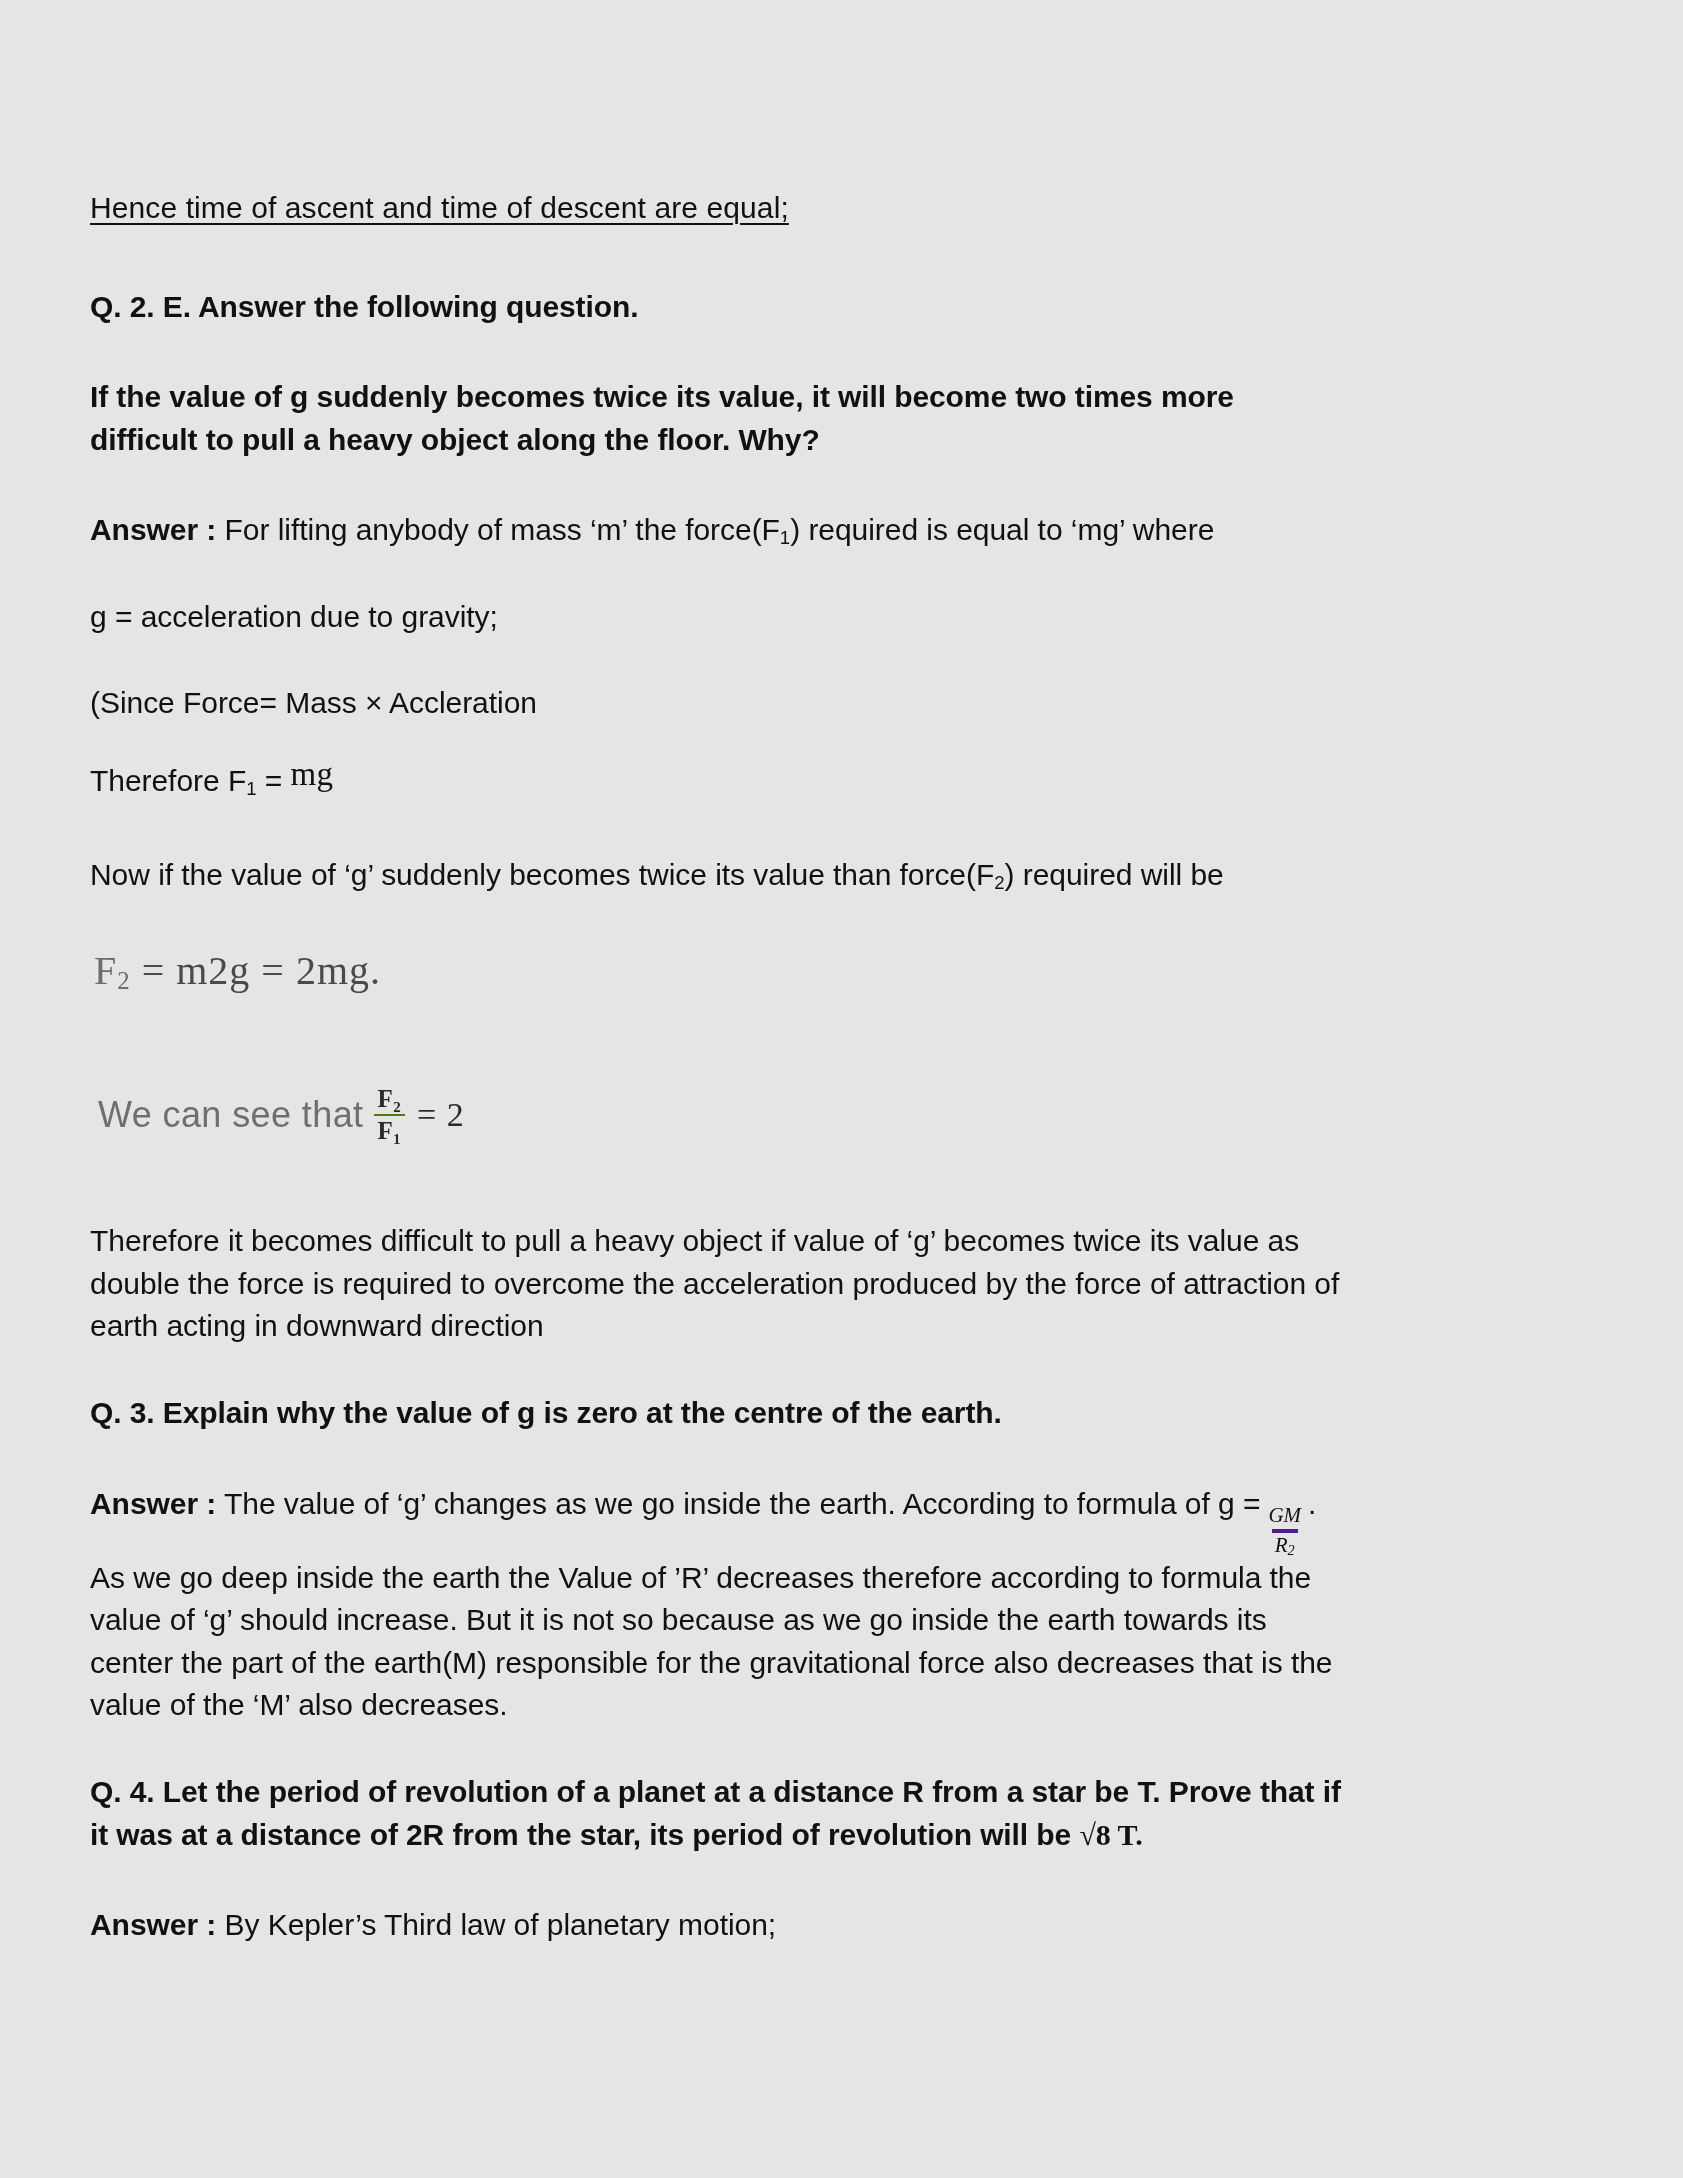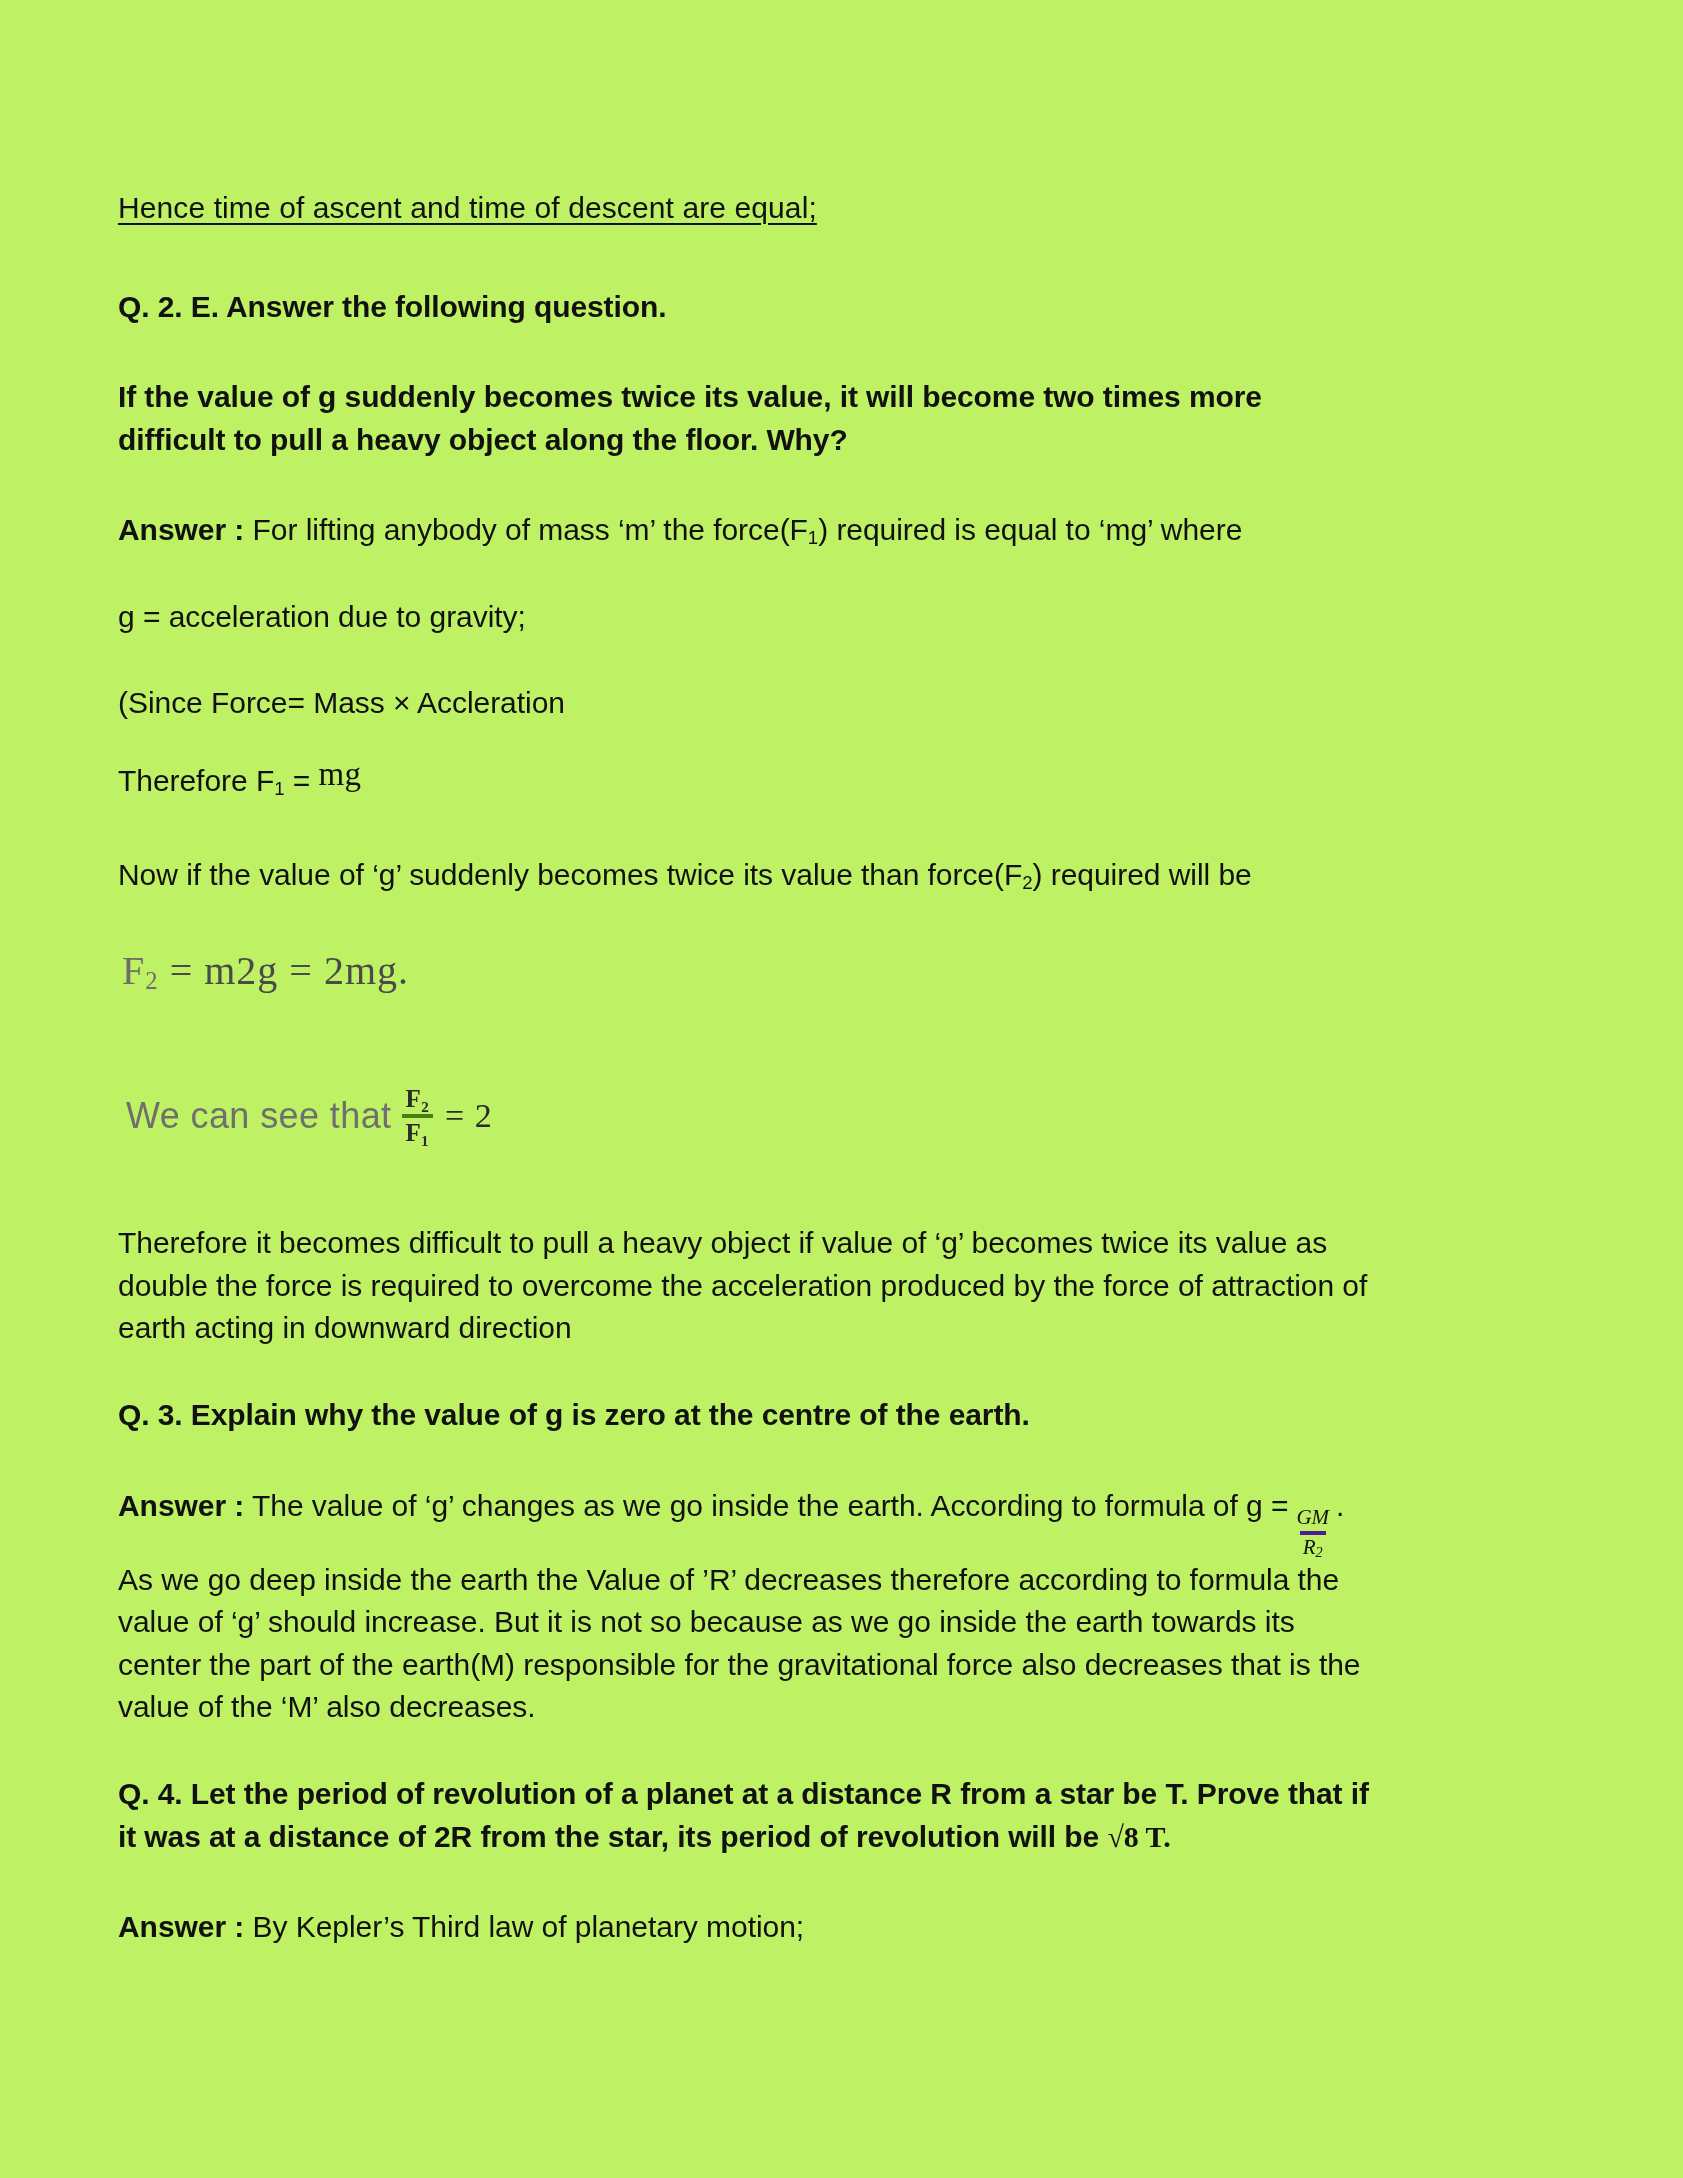--- a/index.html
+++ b/index.html
@@ -12,23 +12,23 @@
     width: 1683px;
     height: 2178px;
     font-family: "Liberation Sans", sans-serif;
     color: #111111;
     -webkit-font-smoothing: antialiased;
   }
   .page {
     position: relative;
     width: 1683px;
     height: 2178px;
-    background: #bef264;
+    background: #e5e5e5;
     box-sizing: border-box;
-    padding: 188px 149px 0 118px;
+    padding: 188px 149px 0 90px;
   }
   .content {
     width: 1257px;
   }
 
   
   .line-underlined {
     font-size: 30px;
     line-height: 1.35;
     letter-spacing: 0.1px;
@@ -107,21 +107,21 @@
     justify-content: center;
     margin: 0 6px 0 10px;
     font-family: "Liberation Serif", serif;
     font-weight: bold;
     color: #2b2b2b;
     font-size: 25px;
     line-height: 1.12;
     vertical-align: middle;
   }
   .frac .num { padding: 0 4px 1px 4px; }
-  .frac .den { padding: 1px 4px 0 4px; border-top: 4px solid #4d7c0f; }
+  .frac .den { padding: 1px 4px 0 4px; border-top: 2px solid #4d7c0f; }
   .eq-fraction-line .eqsign {
     font-family: "Liberation Serif", serif;
     color: #2b2b2b;
     font-size: 34px;
     margin-left: 6px;
   }
   .eq-fraction-line .rhs {
     font-family: "Liberation Serif", serif;
     color: #2b2b2b;
     font-size: 34px;

